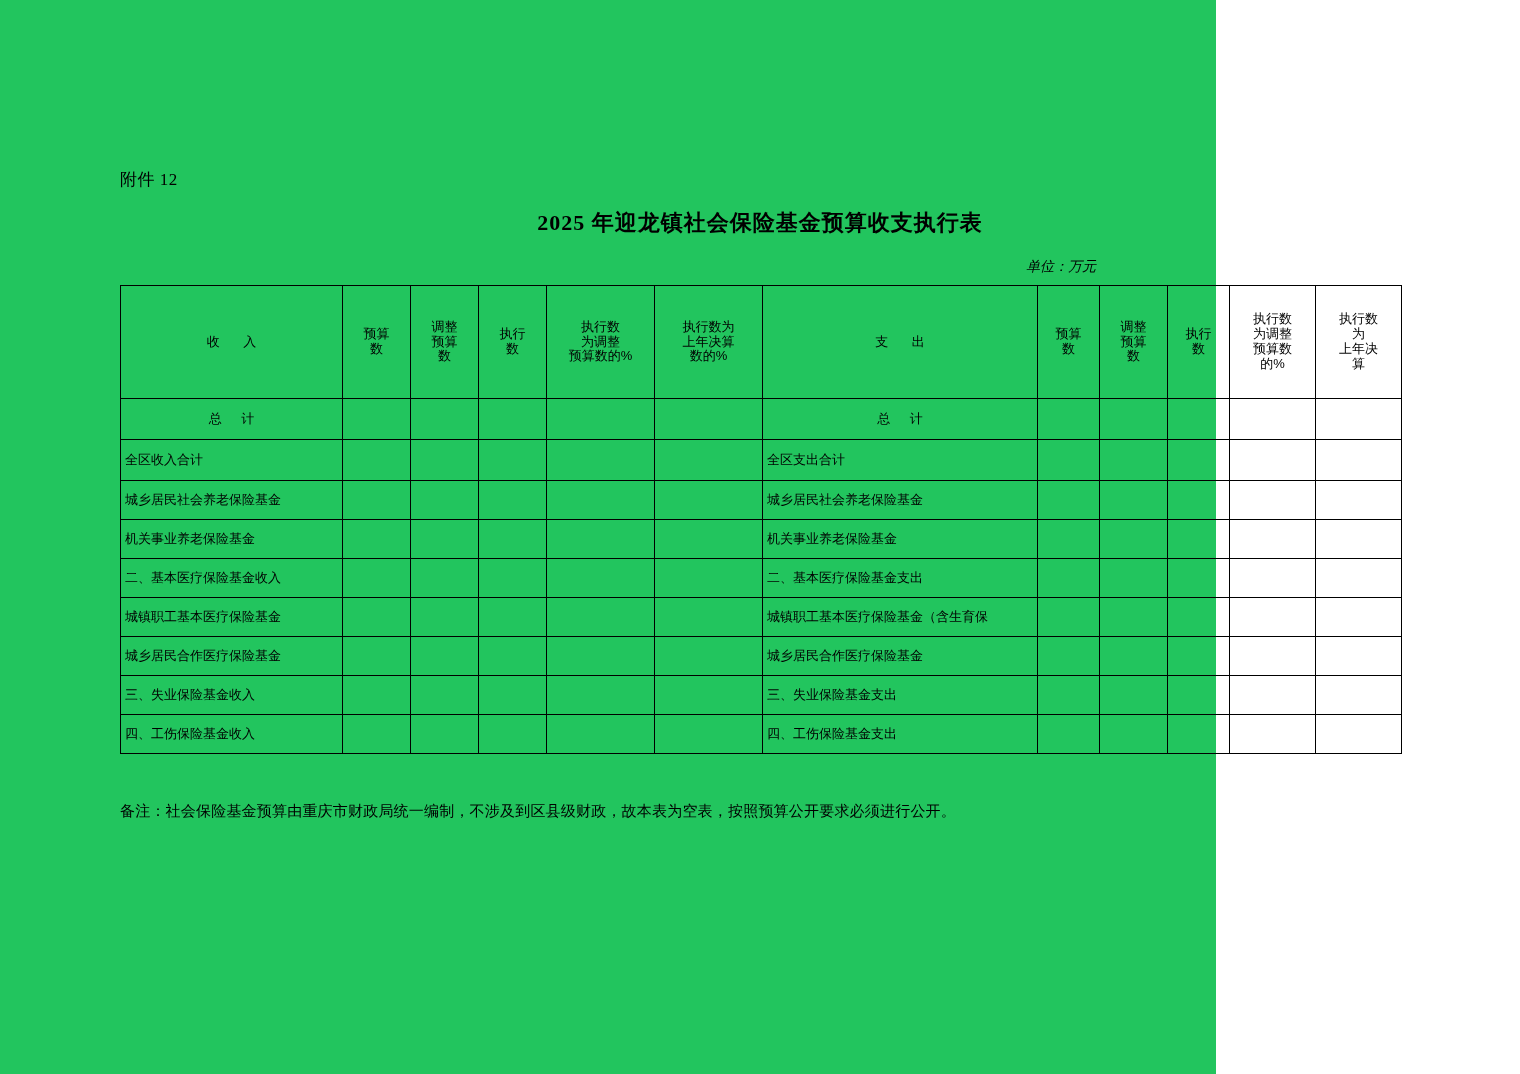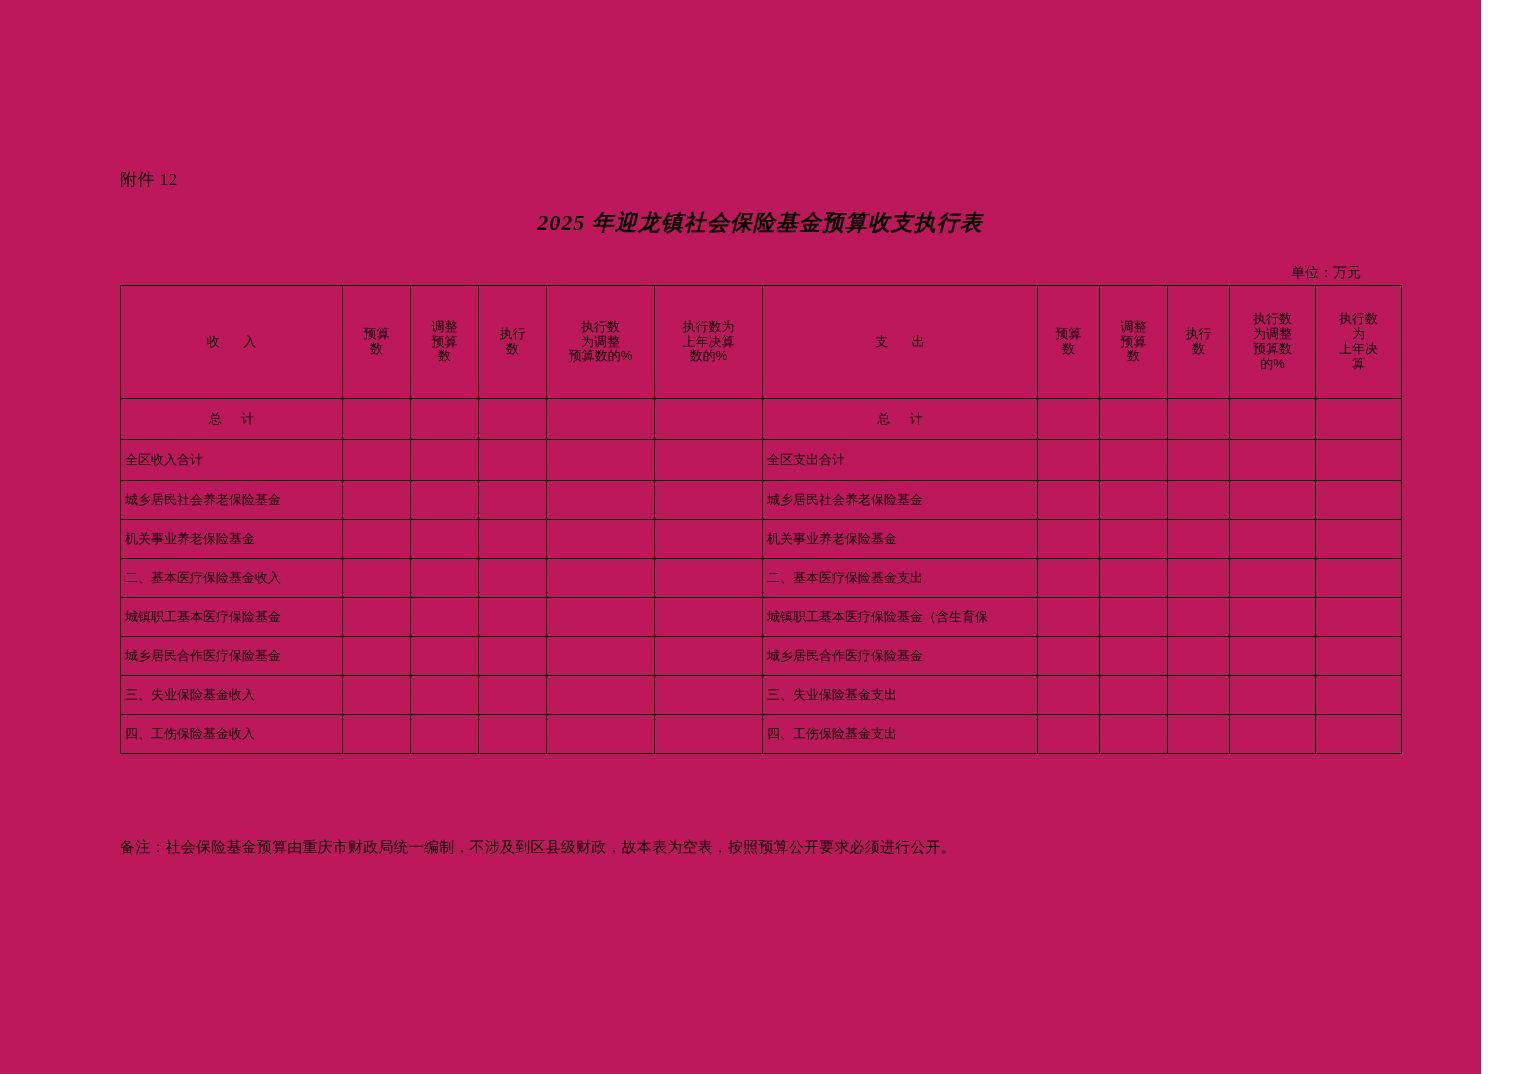--- a/index.html
+++ b/index.html
@@ -11,50 +11,50 @@
     width: 1520px;
     height: 1074px;
     font-family: "Liberation Sans", sans-serif;
     color: #000000;
     position: relative;
     overflow: hidden;
   }
   .page {
     position: absolute;
     left: 0; top: 0;
-    width: 1481px;
+    width: 1216px;
     height: 1074px;
-    background: #be185d;
+    background: #22c55e;
   }
   .attachment-no {
     position: absolute;
     left: 120px;
     top: 168px;
     font-size: 17px;
     font-family: "Liberation Serif", serif;
     letter-spacing: 0.5px;
   }
   .doc-title {
     position: absolute;
     left: 0;
     top: 208px;
     width: 1520px;
     text-align: center;
     font-size: 22px;
     font-weight: bold;
     font-family: "Liberation Serif", serif;
     letter-spacing: 1px;
+  }
+  .unit-note {
+    position: absolute;
+    right: 120px;
+    top: 258px;
+    font-size: 14px;
+    font-family: "Liberation Serif", serif;
     font-style: italic;
-  }
-  .unit-note {
-    position: absolute;
-    right: 120px;
-    top: 264px;
-    font-size: 14px;
-    font-family: "Liberation Serif", serif;
   }
   table.main {
     position: absolute;
     left: 120px;
     top: 285px;
     width: 1281px;
     border-collapse: collapse;
     table-layout: fixed;
   }
   table.main td {
@@ -100,21 +100,21 @@
     padding-left: 10px;
   }
   .lvl2 {
     font-size: 13px;
     padding-left: 26px;
   }
   .blank { }
   .footnote {
     position: absolute;
     left: 120px;
-    top: 838px;
+    top: 802px;
     font-size: 15px;
     font-family: "Liberation Serif", serif;
     letter-spacing: 0.2px;
   }
 </style>
 </head>
 <body>
 
 <div class="page">
 

